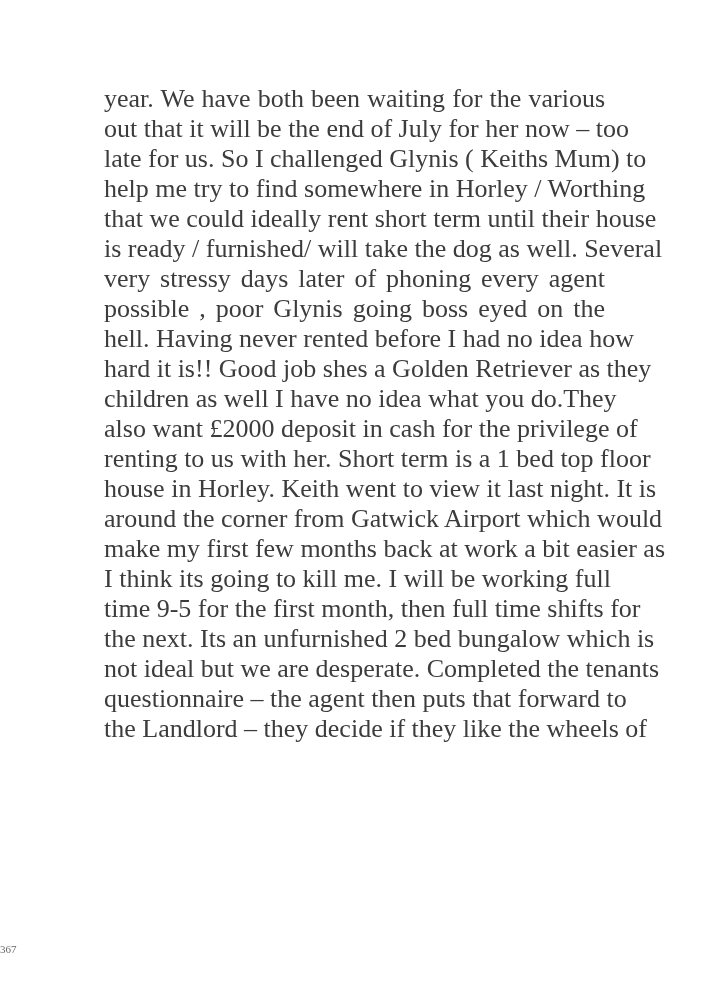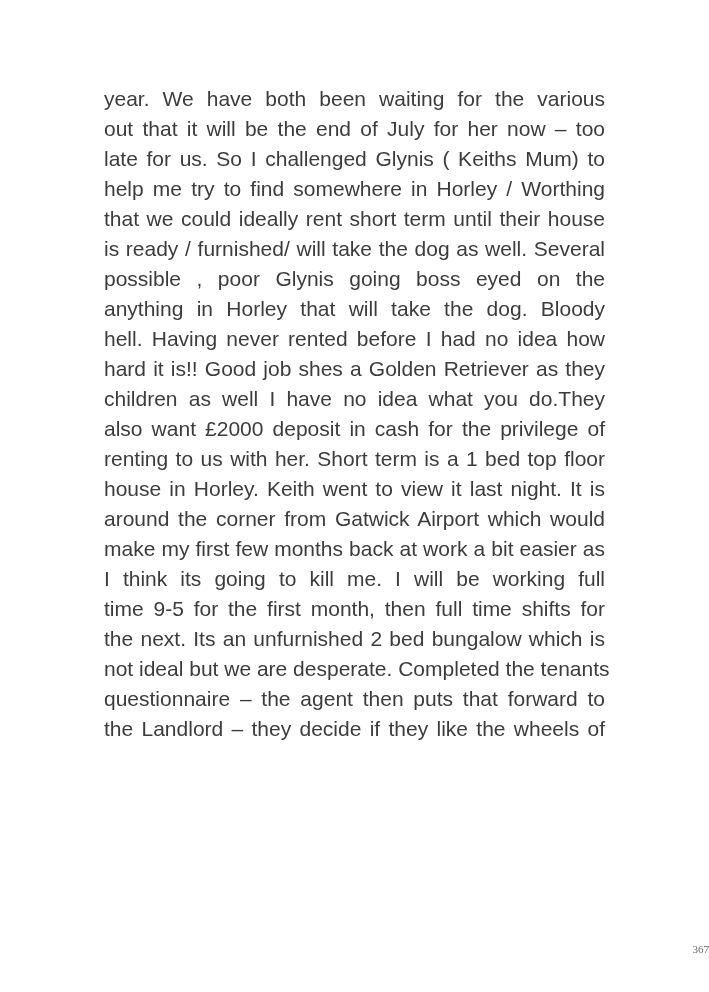--- a/index.html
+++ b/index.html
@@ -19,57 +19,57 @@
       top: 0;
       width: 709px;
       height: 992px;
       background: #ffffff;
     }
     .body-text {
       position: absolute;
       left: 104px;
       top: 84px;
       width: 501px;
-      font-family: Liberation Sans, sans-serif;
-      font-size: 21px;
+      font-family: Liberation Serif, serif;
+      font-size: 26px;
       line-height: 30px;
       color: #3c3c3c;
     }
     .line {
       display: block;
       height: 30px;
       white-space: nowrap;
       text-align: justify;
       text-align-last: justify;
       overflow: visible;
     }
     .page-number {
       position: absolute;
       left: 0;
       width: 709px;
       top: 943px;
-      text-align: right;
+      text-align: left;
       font-family: "Liberation Serif", serif;
       font-size: 11px;
       color: #6a6a6a;
     }
   </style>
 </head>
 <body>
 
 <div class="page">
   <div class="body-text" id="body-text">
       <span class="line">year. We have both been waiting for the various</span>
       <span class="line">out that it will be the end of July for her now – too</span>
       <span class="line">late for us. So I challenged Glynis ( Keiths Mum) to</span>
       <span class="line">help me try to find somewhere in Horley / Worthing</span>
       <span class="line">that we could ideally rent short term until their house</span>
       <span class="line">is ready / furnished/ will take the dog as well. Several</span>
+      <span class="line">very stressy days later of phoning every agent</span>
       <span class="line">possible , poor Glynis going boss eyed on the</span>
-      <span class="line">anything in Horley that will take the dog. Bloody</span>
       <span class="line">hell. Having never rented before I had no idea how</span>
       <span class="line">hard it is!! Good job shes a Golden Retriever as they</span>
       <span class="line"> children as well I have no idea what you do.They</span>
       <span class="line">also want £2000 deposit in cash for the privilege of</span>
       <span class="line">renting to us with her. Short term is a 1 bed top floor</span>
       <span class="line">house in Horley. Keith went to view it last night. It is</span>
       <span class="line">around the corner from Gatwick Airport which would</span>
       <span class="line">make my first few months back at work a bit easier as</span>
       <span class="line">I think its going to kill me. I will be  working full</span>
       <span class="line">time 9-5 for the first month, then full time shifts for</span>

